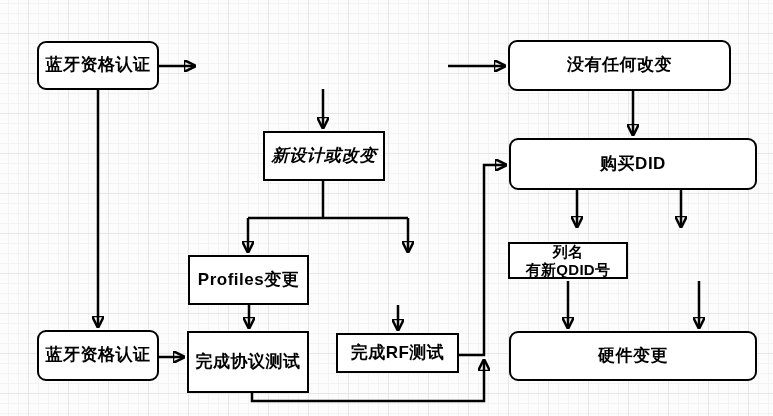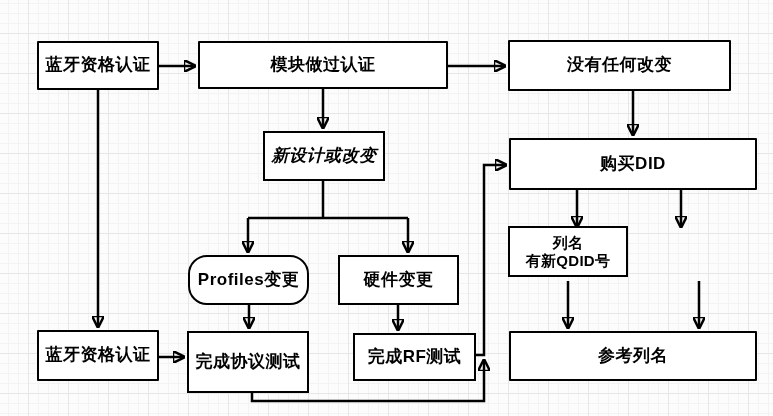--- a/index.html
+++ b/index.html
@@ -38,21 +38,21 @@
     flex-direction: column;
     align-items: center;
     justify-content: center;
     text-align: center;
     font-weight: 700;
     font-size: 17px;
     color: #000000;
     line-height: 1.2;
     letter-spacing: 0.5px;
   }
-  .node.rounded { border-radius: 1px; }
+  .node.rounded { border-radius: 9px; }
   .node.twoline { font-size: 15px; letter-spacing: 0.3px; }
 </style>
 </head>
 <body>
 
 <div class="canvas">
 
   <svg class="edges" width="773" height="416" viewBox="0 0 773 416" xmlns="http://www.w3.org/2000/svg">
     <defs>
       <marker id="arrow" markerUnits="userSpaceOnUse" viewBox="0 0 12 12" markerWidth="12" markerHeight="12" refX="10" refY="6" orient="auto">
@@ -75,59 +75,53 @@
     <path d="M577,190 V226" marker-end="url(#arrow)"></path>
     <path d="M681,190 V226" marker-end="url(#arrow)"></path>
     <path d="M568,281 V327" marker-end="url(#arrow)"></path>
     <path d="M699,281 V327" marker-end="url(#arrow)"></path>
   </svg>
 
   <div class="node rounded" style="left:37px; top:41px; width:122px; height:49px;">
     <span>蓝牙资格认证</span>
   </div>
 
-  <div class="node rounded" style="left:198px; top:41px; width:250px; height:48px;">
-    <span>模块做过认证</span>
-  </div>
 
   <div class="node rounded" style="left:508px; top:40px; width:223px; height:51px;">
     <span>没有任何改变</span>
   </div>
 
   <div class="node" style="left:263px; top:131px; width:122px; height:50px;font-style:italic;">
     <span>新设计或改变</span>
   </div>
 
   <div class="node rounded" style="left:509px; top:138px; width:248px; height:52px;text-align:right;">
     <span>购买DID</span>
   </div>
 
-  <div class="node" style="left:188px; top:255px; width:121px; height:50px;border-radius:19px;">
+  <div class="node" style="left:188px; top:255px; width:121px; height:50px;">
     <span>Profiles变更</span>
   </div>
 
-  <div class="node" style="left:338px; top:255px; width:121px; height:50px;">
-    <span>硬件变更</span>
-  </div>
 
-  <div class="node twoline" style="left:508px; top:226px; width:120px; height:51px;">
+  <div class="node twoline" style="left:508px; top:242px; width:120px; height:37px;">
     <span>列名</span>
     <span>有新QDID号</span>
   </div>
 
 
   <div class="node rounded" style="left:37px; top:330px; width:122px; height:51px;">
     <span>蓝牙资格认证</span>
   </div>
 
   <div class="node" style="left:187px; top:331px; width:122px; height:62px;">
     <span>完成协议测试</span>
   </div>
 
-  <div class="node" style="left:353px; top:333px; width:123px; height:48px;">
+  <div class="node" style="left:336px; top:333px; width:123px; height:40px;">
     <span>完成RF测试</span>
   </div>
 
   <div class="node rounded" style="left:509px; top:331px; width:248px; height:50px;">
-    <span>参考列名</span>
+    <span>硬件变更</span>
   </div>
 
 </div>
 
 </body></html>

